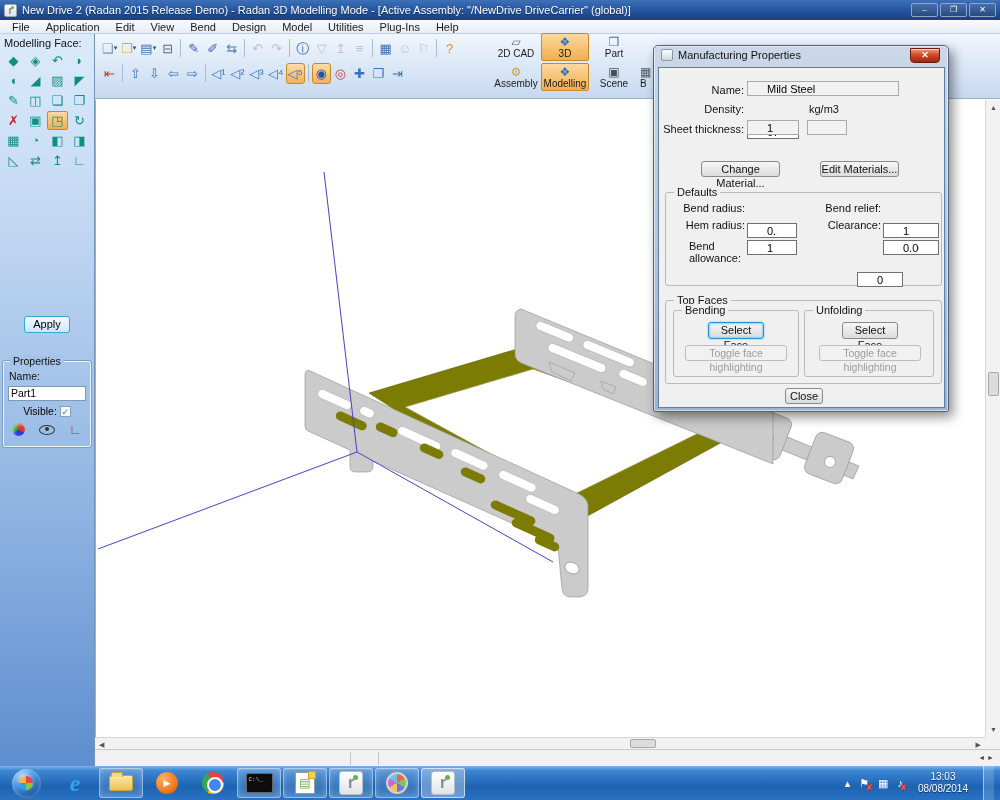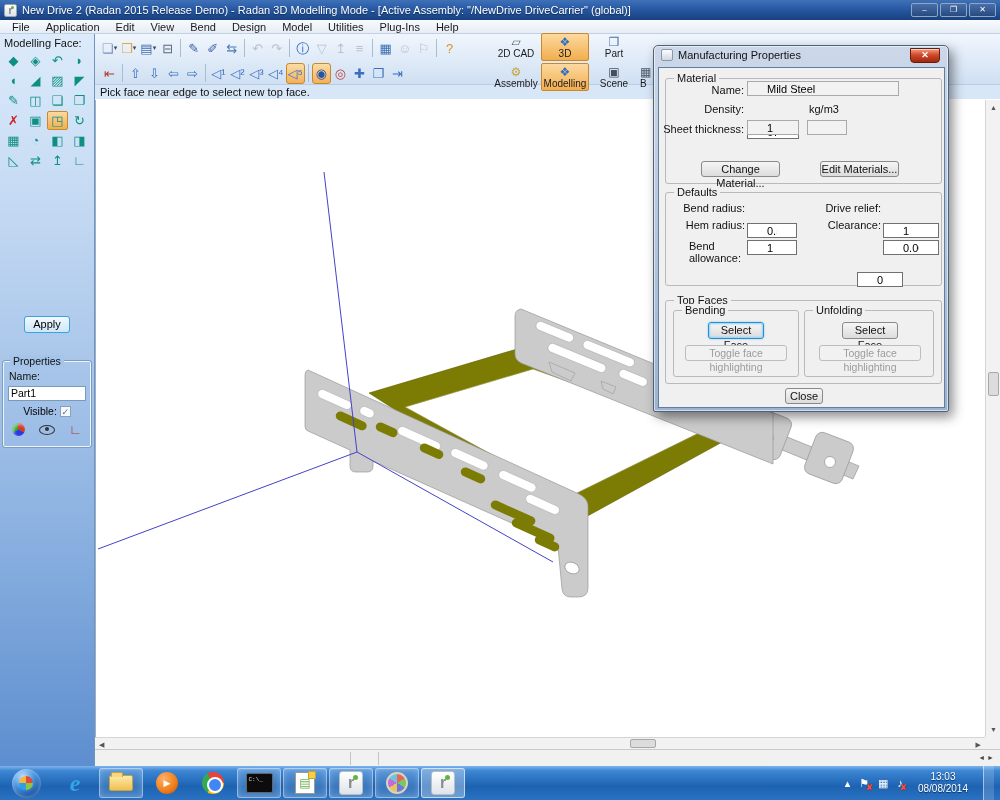--- a/index.html
+++ b/index.html
@@ -306,21 +306,20 @@
           <span class="glyph" style="color: rgb(58, 111, 192);">✚</span>
         </span>
         <span class="tbi">
           <span class="glyph" style="color: rgb(58, 111, 192);">❐</span>
         </span>
         <span class="tbi">
           <span class="glyph" style="color: rgb(58, 111, 192);">⇥</span>
         </span>
       </div>
   </div>
-  <div class="prompt">Pick face near edge to select new top face.</div>
 
   <div class="modes">
 
   <div class="mode-btn">
         <span class="glyph" style="color: rgb(74, 90, 106);">▱</span>
         <span class="mlabel">2D CAD</span>
       </div>
       <div class="mode-btn active">
         <span class="glyph" style="color: rgb(47, 111, 191);">❖</span>
         <span class="mlabel">3D</span>
@@ -512,40 +511,37 @@
   </div>
 
   <div class="dialog">
     <div class="dlg-title">
       <span class="dlg-icon"></span>
       <span>Manufacturing Properties</span>
     </div>
     <div class="dlg-close">✕</div>
     <div class="dlg-body">
 
-      <div class="group" style="left:6px;top:10px;width:277px;height:106px;">
-        <span class="group-label">Material</span>
-      </div>
       <span class="lbl" style="left:10px;top:16px;width:75px;">Name:</span>
       <input class="field" style="left: 88px; top: 13px; width: 152px;" readonly="" value="Mild Steel">
       <span class="lbl" style="left:10px;top:35px;width:75px;">Density:</span>
       <input class="field editable" style="left: 88px; top: 32px; width: 52px;" value="6780">
       <span class="unit" style="left:150px;top:35px;">kg/m3</span>
       <span class="lbl" style="left:2px;top:55px;width:83px;">Sheet thickness:</span>
       <input class="field" style="left: 88px; top: 52px; width: 52px;" readonly="" value="1">
       <input class="field" style="left: 148px; top: 52px; width: 30px;" readonly="" value="mm">
       <div class="btn" style="left:42px;top:93px;width:79px;height:16px;line-height:14px;">Change Material...</div>
       <div class="btn" style="left:161px;top:93px;width:79px;height:16px;line-height:14px;">Edit Materials...</div>
 
       <div class="group" style="left:6px;top:124px;width:277px;height:94px;">
         <span class="group-label">Defaults</span>
       </div>
       <span class="lbl" style="left:10px;top:134px;width:76px;">Bend radius:</span>
       <input class="field editable" style="left: 88px; top: 131px; width: 50px;" value="0.5">
-      <span class="lbl" style="left:150px;top:134px;width:72px;">Drive relief:</span>
+      <span class="lbl" style="left:150px;top:134px;width:72px;">Bend relief:</span>
       <input class="field editable" style="left: 224px; top: 131px; width: 56px;" value="1">
       <span class="lbl" style="left:10px;top:151px;width:76px;">Hem radius:</span>
       <input class="field editable" style="left: 88px; top: 148px; width: 50px;" value="1">
       <span class="lbl" style="left:150px;top:151px;width:72px;">Clearance:</span>
       <input class="field editable" style="left: 224px; top: 148px; width: 56px;" value="0.001">
       <span class="lbl" style="left:30px;top:172px;width:80px;text-align:left;">Bend allowance:</span>
       <input class="field editable" style="left: 198px; top: 180px; width: 46px;" value="0.447">
 
       <div class="group" style="left:6px;top:232px;width:277px;height:84px;">
         <span class="group-label">Top Faces</span>

